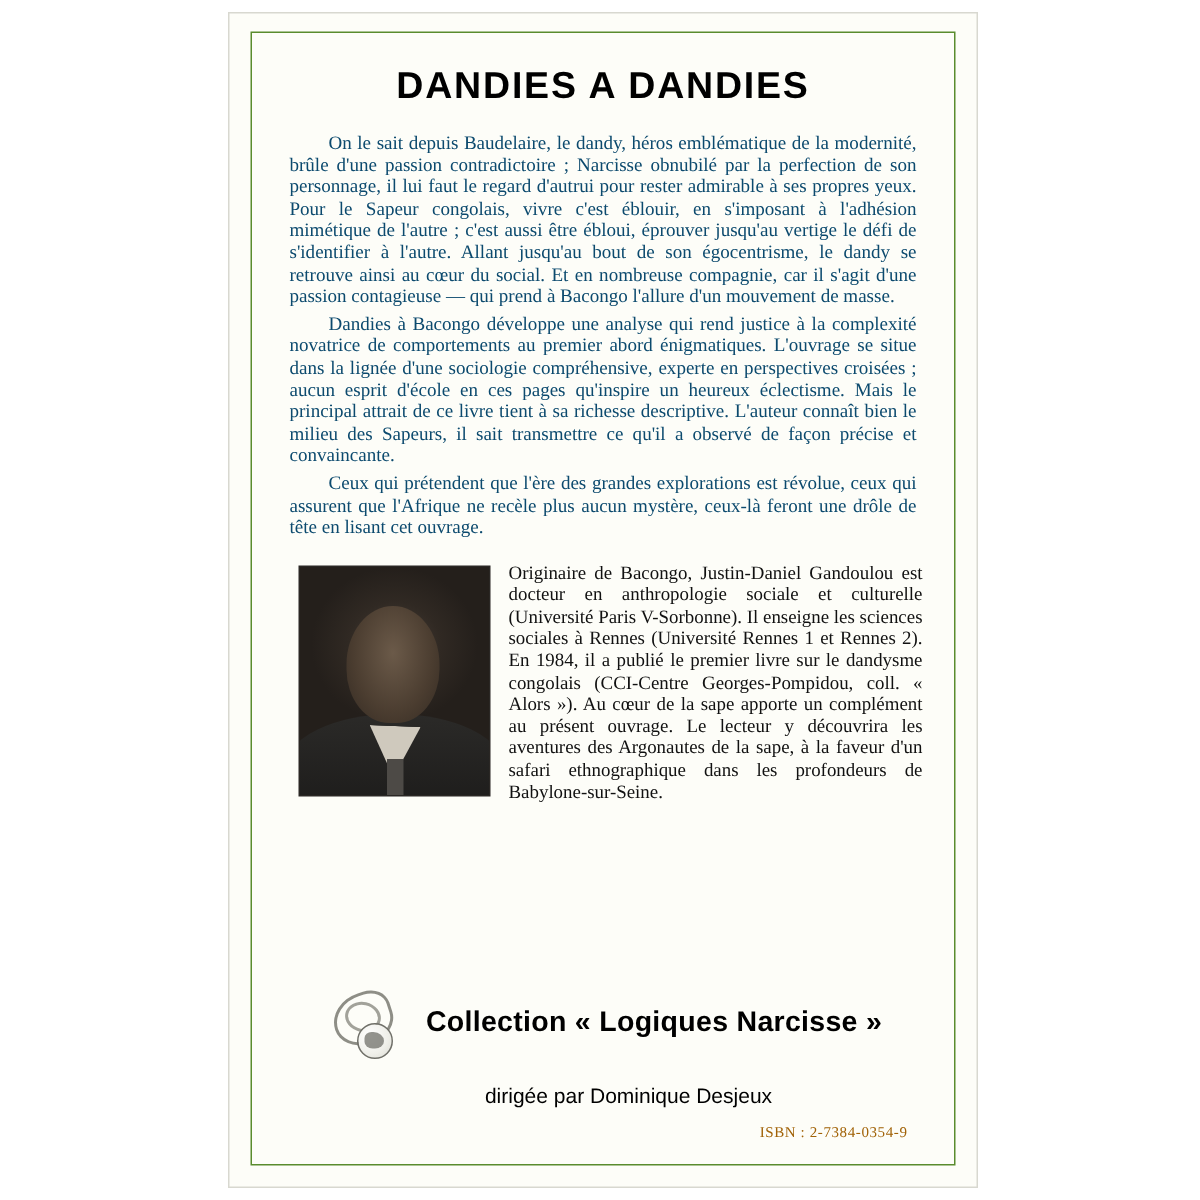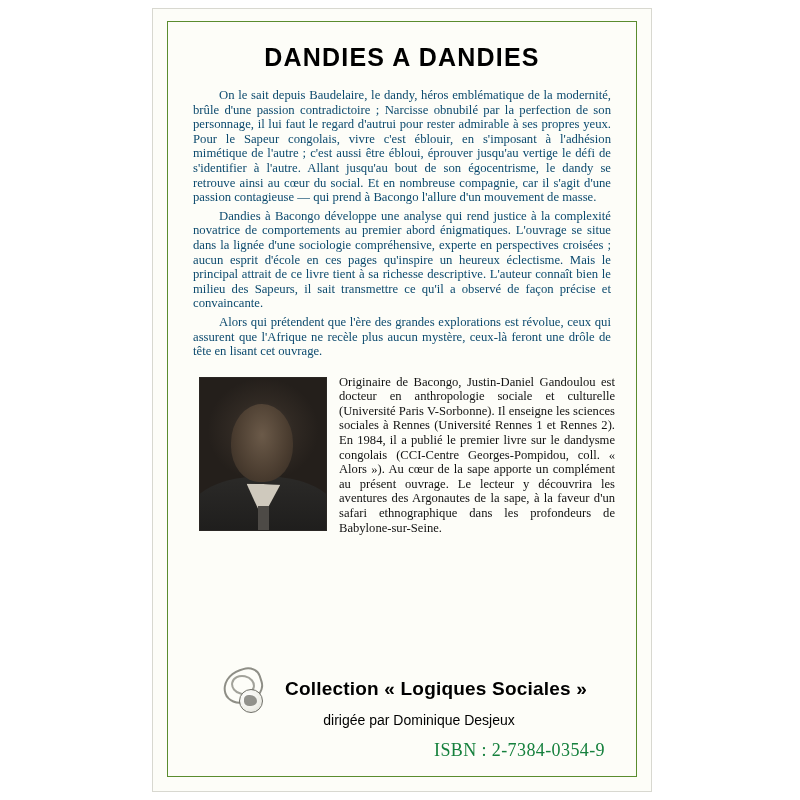--- a/index.html
+++ b/index.html
@@ -210,52 +210,52 @@
     font-size: 19px;
     letter-spacing: .2px;
     color: #000;
     white-space: nowrap;
   }
   .collection-sub {
     font-family: "Liberation Sans", sans-serif;
     font-size: 14px;
     text-align: center;
     color: #000;
-    margin-top: 1px;
+    margin-top: 18px;
     margin-left: 34px;
   }
   .isbn {
     font-family: "Liberation Serif", serif;
-    font-size: 18px;
+    font-size: 10px;
     letter-spacing: .4px;
     text-align: right;
     margin-top: 12px;
     margin-right: 10px;
-    color: #15803d;
+    color: #a16207;
   }
 
   .clearfix::after { content: ""; display: block; clear: both; }
 </style>
 </head>
 <body>
 
 <div class="page">
 
   <div class="cover">
 
     <div class="green-frame"></div>
 
     <div class="content">
 
       <div class="title">DANDIES A DANDIES</div>
 
       <div class="blurb">
         <p>On le sait depuis Baudelaire, le dandy, héros emblématique de la modernité, brûle d'une passion contradictoire ; Narcisse obnubilé par la perfection de son personnage, il lui faut le regard d'autrui pour rester admirable à ses propres yeux. Pour le Sapeur congolais, vivre c'est éblouir, en s'imposant à l'adhésion mimétique de l'autre ; c'est aussi être ébloui, éprouver jusqu'au vertige le défi de s'identifier à l'autre. Allant jusqu'au bout de son égocentrisme, le dandy se retrouve ainsi au cœur du social. Et en nombreuse compagnie, car il s'agit d'une passion contagieuse — qui prend à Bacongo l'allure d'un mouvement de masse.</p>
         <p><span class="bookname">Dandies à Bacongo</span> développe une analyse qui rend justice à la complexité novatrice de comportements au premier abord énigmatiques. L'ouvrage se situe dans la lignée d'une sociologie compréhensive, experte en perspectives croisées ; aucun esprit d'école en ces pages qu'inspire un heureux éclectisme. Mais le principal attrait de ce livre tient à sa richesse descriptive. L'auteur connaît bien le milieu des Sapeurs, il sait transmettre ce qu'il a observé de façon précise et convaincante.</p>
-        <p>Alors qui prétendent que l'ère des grandes explorations est révolue, ceux qui assurent que l'Afrique ne recèle plus aucun mystère, ceux-là feront une drôle de tête en lisant cet ouvrage.</p>
+        <p>Ceux qui prétendent que l'ère des grandes explorations est révolue, ceux qui assurent que l'Afrique ne recèle plus aucun mystère, ceux-là feront une drôle de tête en lisant cet ouvrage.</p>
       </div>
 
       <div class="author-block clearfix">
         <div class="photo">
           <div class="shoulders"></div>
           <div class="head"></div>
           <div class="collar"></div>
           <div class="tie"></div>
         </div>
         <div class="author-text">Originaire de Bacongo, Justin-Daniel Gandoulou est docteur en anthropologie sociale et culturelle (Université Paris V-Sorbonne). Il enseigne les sciences sociales à Rennes (Université Rennes 1 et Rennes 2). En 1984, il a publié le premier livre sur le dandysme congolais (CCI-Centre Georges-Pompidou, coll. « Alors »). Au cœur de la sape apporte un complément au présent ouvrage. Le lecteur y découvrira les aventures des Argonautes de la sape, à la faveur d'un safari ethnographique dans les profondeurs de Babylone-sur-Seine.</div>
@@ -263,20 +263,20 @@
 
     </div>
 
     <div class="footer">
       <div class="collection-line">
         <span class="logo">
           <span class="swirl"></span>
           <span class="swirl2"></span>
           <span class="globe"></span>
         </span>
-        <span class="collection-title">Collection « Logiques Sociales »</span>
+        <span class="collection-title">Collection « Logiques Narcisse »</span>
       </div>
       <div class="collection-sub">dirigée par Dominique Desjeux</div>
       <div class="isbn">ISBN : 2-7384-0354-9</div>
     </div>
 
   </div>
 </div>
 
 </body></html>

